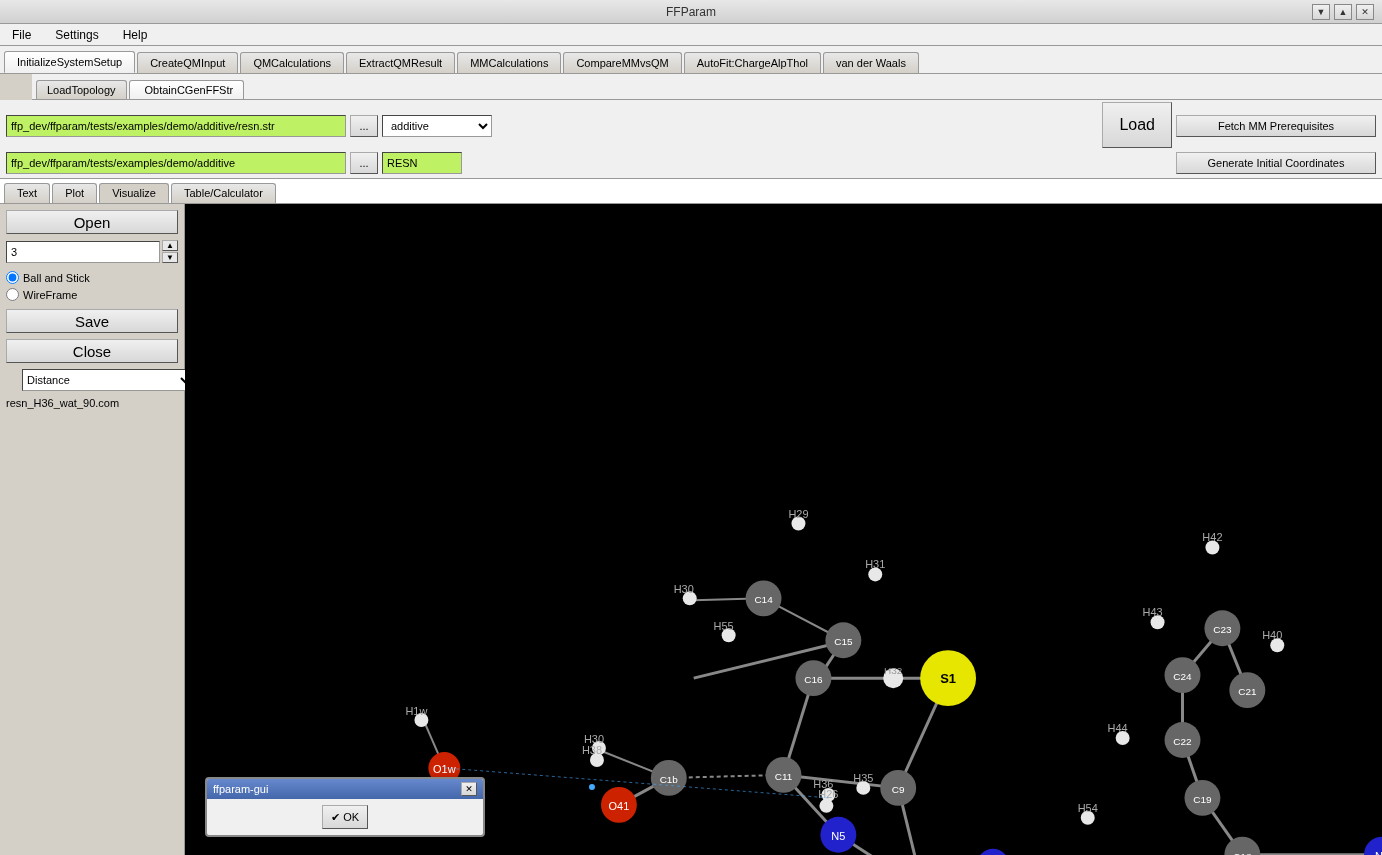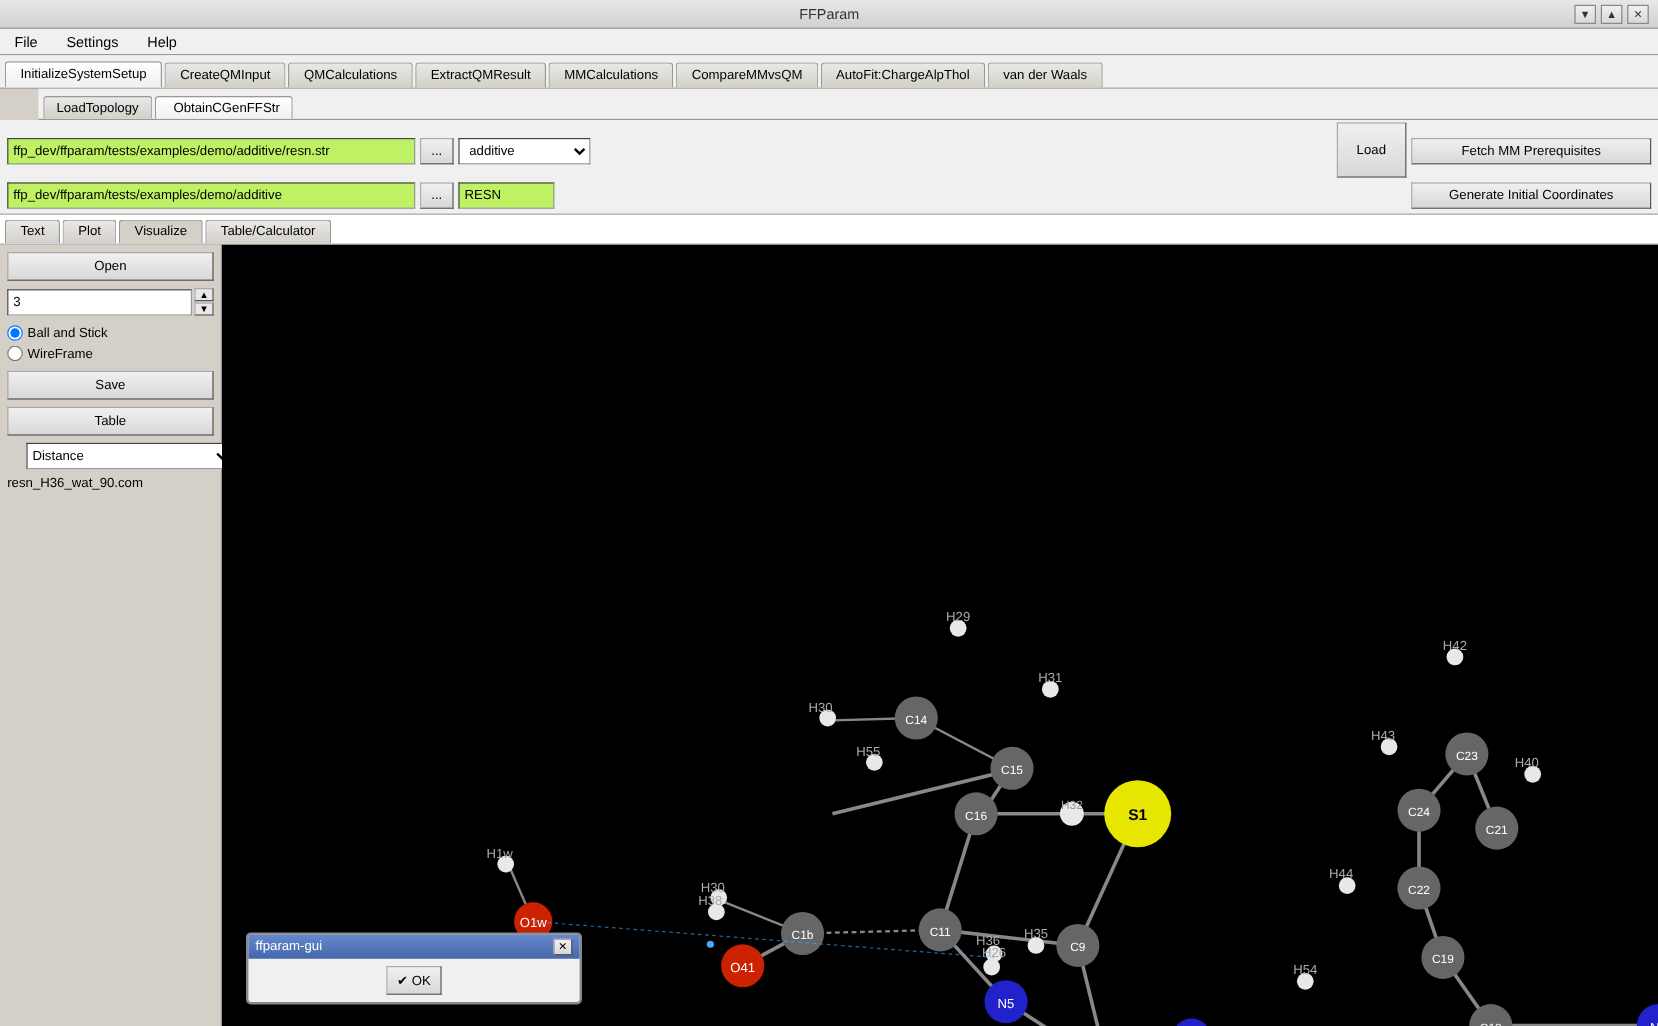--- a/index.html
+++ b/index.html
@@ -154,21 +154,21 @@
       cursor: pointer;
       font-size: 11px;
       min-width: 200px;
     }
     .load-btn {
       height: 42px;
       padding: 0 16px;
       border: 1px outset #aaa;
       background: linear-gradient(to bottom, #f0f0f0, #d8d8d8);
       cursor: pointer;
-      font-size: 11px;
+      font-size: 16px;
     }
 
     
     .main-content {
       display: flex;
       height: calc(855px - 24px - 22px - 28px - 26px - 52px - 30px);
       background: #d4d0c8;
     }
 
     
@@ -179,21 +179,21 @@
       padding: 6px;
       display: flex;
       flex-direction: column;
       gap: 6px;
     }
     .panel-btn {
       height: 24px;
       border: 1px outset #aaa;
       background: linear-gradient(to bottom, #f0f0f0, #d8d8d8);
       cursor: pointer;
-      font-size: 11px;
+      font-size: 15px;
       text-align: center;
     }
     .number-input {
       height: 22px;
       width: 100%;
       border: 1px inset #999;
       background: white;
       padding: 0 4px;
       font-size: 11px;
     }
@@ -403,21 +403,21 @@
       <div class="radio-item">
         <input type="radio" name="rep" checked="" style="">
         <span>Ball and Stick</span>
       </div>
       <div class="radio-item">
         <input type="radio" name="rep" style="">
         <span>WireFrame</span>
       </div>
     </div>
     <button class="panel-btn">Save</button>
-    <button class="panel-btn">Table</button>
+    <button class="panel-btn">Close</button>
     <select class="panel-select">
       <option>Distance</option>
       <option>Angle</option>
       <option>Dihedral</option>
     </select>
     <span class="panel-label">resn_H36_wat_90.com</span>
   </div>
 
   <div class="viewer-area">
     <svg class="molecule-svg" viewBox="0 0 1200 620" xmlns="http://www.w3.org/2000/svg">

